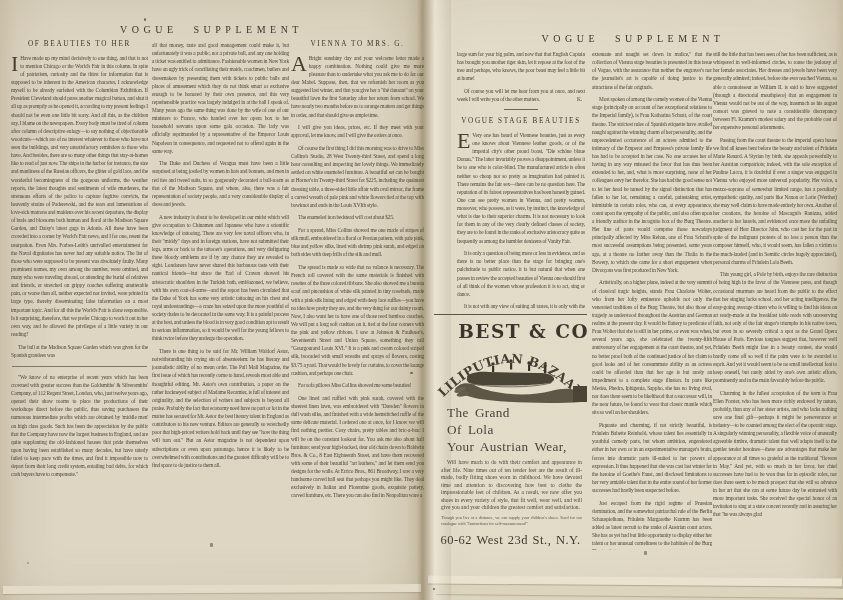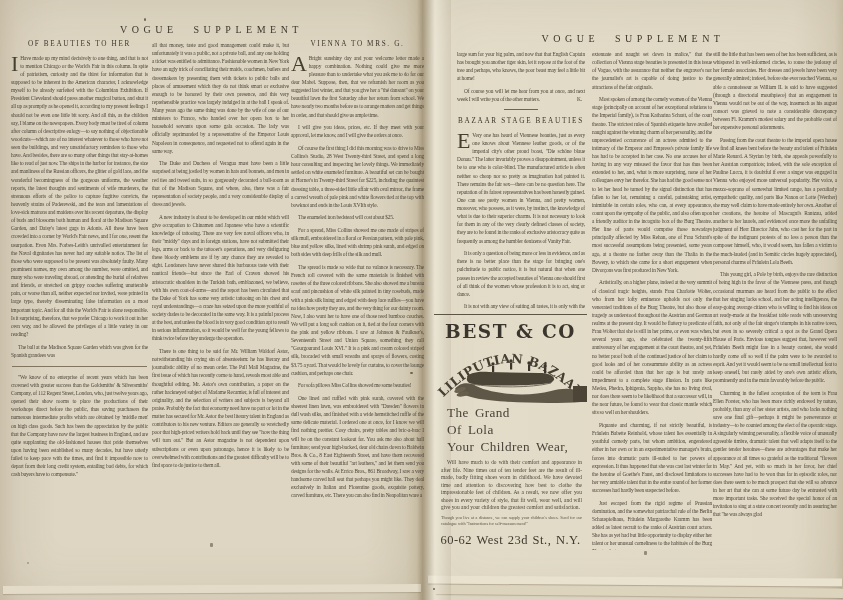--- a/index.html
+++ b/index.html
@@ -37,21 +37,21 @@
   .col p.np{text-indent:0;}
   .art-heading{text-align:center;font-size:7.2px;letter-spacing:1.7px;color:#3c362b;margin:0 0 5.5px 0;white-space:nowrap;text-indent:0;}
   .dropcap{float:left;font-size:22px;line-height:18.5px;padding:1px 2px 0 0;color:#453f30;}
   .rule{border:0;border-top:1px solid #80755f;margin:7px 1px 6px 1px;}
   .short-rule{border:0;border-top:1px solid #6f6552;width:34px;margin:5px auto 7px auto;}
   .sig{text-align:right;margin:-12.6px 3px 6px 0;}
 
   .ad{position:absolute;left:432px;top:314px;width:157px;}
   .ad-rule{border:0;border-top:1.6px solid #5c5445;margin:0 2px 6px 2px;}
   .ad-brand{font-family:"DejaVu Serif","Liberation Serif",serif;font-weight:bold;font-size:18.5px;
-    letter-spacing:1.5px;text-align:center;color:#3b362d;transform:scaleY(1.04);margin:2px 0 0 0;}
+    letter-spacing:1.5px;text-align:right;color:#3b362d;transform:scaleY(1.04);margin:2px 0 0 0;}
   .ad-arcart{display:block;margin:0 auto;}
   .ad-headline{padding-left:15px;color:#48423a;}
   .ad-headline div{font-size:13.2px;line-height:17px;letter-spacing:.4px;word-spacing:2.5px;}
   .ad-body{font-size:5.4px;line-height:7.5px;text-align:justify;margin:4px 7px 0 9px;text-indent:6px;color:#4c463a;}
   .ad-fine{font-size:4.2px;line-height:5.5px;text-align:justify;margin:3.5px 7px 0 9px;color:#5a5343;}
   .ad-address{font-size:12.5px;text-align:center;margin-top:7px;color:#3f392f;letter-spacing:.5px;word-spacing:1px;}
 
   .pgnum{position:absolute;width:3px;height:4px;background:rgba(72,62,45,.5);border-radius:1px;}
   .speck{position:absolute;background:rgba(58,50,38,.7);border-radius:50%;}
 </style>
@@ -94,21 +94,21 @@
   <p>The spread is made so wide that no valance is necessary. The French roll covered with the same materials is finished with rosettes of the three colored ribbons. She also showed me a bureau scarf and pincushion of white silk painted in tiny rosebuds, made with a pink silk lining and edged with deep lace ruffles—you have no idea how pretty they are, and the very thing for our dainty room. Now, I also want her to have one of those reed bamboo couches. We will put a long soft cushion on it, tied at the four corners with the pink and yellow ribbons. I saw at Johnson &amp; Faulkner's, Seventeenth Street and Union Square, something they call "Gourgourand Louis XVI." It is a pink and cream colored striped silk, brocaded with small wreaths and sprays of flowers, costing $3.75 a yard. That would be lovely for curtains, to cover the lounge cushion, and perhaps one chair.</p>
   <p>For sofa pillows Miss Collins showed me some beauties!</p>
   <p>One lined and ruffled with pink surah, covered with the sheerest linen lawn, was embroidered with "Dresden" flowers in dull wash silks, and finished with a wide hemstitched ruffle of the same delicate material. I ordered one at once, for I know we will find nothing prettier. Cosy chairs, pretty tables and bric-a-brac I will be on the constant lookout for. You ask me also about hall furniture; send your high-backed, dear old chairs down to Baldwin Bros. &amp; Co., 8 East Eighteenth Street, and have them recovered with some of their beautiful "art leathers," and let them send you designs for the walls. At Errico Bros., 861 Broadway, I saw a very handsome carved hall seat that perhaps you might like. They deal exclusively in Italian and Florentine goods, exquisite pottery, carved furniture, etc. There you can also find in Neapolitan ware a</p>
 </div>
 
 <div class="col" style="left:457px;top:50px;width:128px;height:262px;">
   <p class="np">large sum for your big palm, and now that that English Captain has brought you another tiger skin, let it repose at the foot of the tree and perhaps, who knows, the poor beast may feel a little bit at home!</p>
   <p>Of course you will let me hear from you at once, and next week I will write you of the other matters.</p>
   <div class="sig">K.</div>
   <hr class="short-rule">
-  <div class="art-heading">BAZAAR STAGE BEAUTIES</div>
+  <div class="art-heading">VOGUE STAGE BEAUTIES</div>
   <p class="np drop"><span class="dropcap">E</span><span>Very one has heard of Viennese beauties, just as every one knows about Viennese leather goods, or of the imperial city's other proud boast, "Die schöne blaue Donau." The latter invariably proves a disappointment, unless it be to one who is color-blind. The manufactured article is often neither so cheap nor so pretty as imagination had painted it. There remains the fair sex—there can be no question here. The reputation of its fairest representatives has been honestly gained. One can see pretty women in Vienna, and pretty women, moreover, who possess, as it were, by instinct, the knowledge of what is due to their superior charms. It is not necessary to look for them in any of the very clearly defined classes of society, they are to be found in the ranks of exclusive aristocracy quite as frequently as among the humbler denizens of Vanity Fair.</span></p>
   <p>It is only a question of being more or less in evidence, and as there is no better place than the stage for bringing one's pulchritude to public notice, it is but natural that when one passes in review the accepted beauties of Vienna one should first of all think of the women whose profession it is to act, sing or dance.</p>
   <p>It is not with any view of suiting all tastes, it is only with the best intentions "naught to</p>
 </div>
 
 <div class="ad">
   <hr class="ad-rule">
   <div class="ad-brand">BEST &amp; CO</div>
   <svg class="ad-arcart" width="152" height="62" viewBox="0 0 152 62">
     <path id="arcpath" d="M 6,58 Q 76,-16 146,58" fill="none"></path>
@@ -131,21 +131,21 @@
         <rect x="75" y="21" width="2.2" height="6.5"></rect>
       <circle cx="94" cy="21" r="1.7"></circle>
         <rect x="93" y="23" width="2.2" height="6"></rect>
       <circle cx="110" cy="24" r="1.6"></circle>
         <rect x="109" y="26" width="2.1" height="5.5"></rect>
     </g>
   </svg>
   <div class="ad-headline">
     <div>The Grand</div>
     <div>Of Lola</div>
-    <div>Your Children Wear,</div>
+    <div>Your Austrian Wear,</div>
   </div>
   <div class="ad-body">Will have much to do with their comfort and appearance in after life. Nine times out of ten tender feet are the result of ill-made, badly fitting shoes worn in childhood. We have devoted time and attention to discovering how best to clothe the impressionable feet of children. As a result, we now offer you shoes in every variety of style, that fit well, wear well, and will give you and your children the greatest comfort and satisfaction.</div>
   <div class="ad-fine">Though you live at a distance, we can supply your children's shoes. Send for our catalogue with "Instructions for self-measurement!"</div>
   <div class="ad-address">60-62 West 23d St., N.Y.</div>
 </div>
 
 <div class="col" style="left:592px;top:50px;width:120px;height:500px;">
   <p class="np">extenuate and naught set down in malice," that the collection of Vienna stage beauties is presented in this issue of Vogue, with the assurance that neither the engraver's nor the journalist's art is capable of doing justice to the attractions of the fair originals.</p>
   <p>Most spoken of among the comely women of the Vienna stage (principally on account of her exceptional relations to the Imperial family), is Frau Katharina Schratt, of the court theatre. The strictest rules of Spanish etiquette have availed naught against the winning charm of her personality, and the unprecedented occurrence of an actress admitted to the intimacy of the Emperor and Empress's private family life has had to be accepted in her case. No one accuses her of having in any way misused the favor that has thus been extended to her, and, what is more surprising, none of her colleagues envy her therefor. She has had the good sense not to let her head be turned by the signal distinction that has fallen to her lot, remaining a careful, painstaking artist, inimitable in certain roles, who can, at every appearance, count upon the sympathy of the public, and also often upon a friendly auditor in the incognito box of the Burg Theatre. Her line of parts would comprise those nowadays principally affected by Miss Rehan, one of Frau Schratt's most successful assumptions being presented, some years ago, at a theatre no farther away than the Thalia in the Bowery, to which she came for a short engagement when Divorçons was first produced in New York.</p>
   <p>Artistically, on a higher plane, indeed at the very summit of classical tragic heights, stands Frau Charlotte Wolter, who from her lofty eminence upholds not only the venerated traditions of the Burg Theatre, but also those of tragedy as understood throughout the Austrian and German realms at the present day. It would be flattery to predicate of Frau Wolter that she is still in her prime, or even was when, several years ago, she celebrated the twenty-fifth anniversary of her engagement at the court theatre, and yet, no better proof both of the continued justice of her claim to good looks and of her consummate ability as an actress could be afforded than that her age is but rarely an impediment to a complete stage illusion. In parts like Medea, Phedra, Iphigenia, Sappho, she has no living rival, nor does there seem to be likelihood that a successor will, in the near future, be found to wear that classic mantle which sits so well on her shoulders.</p>

